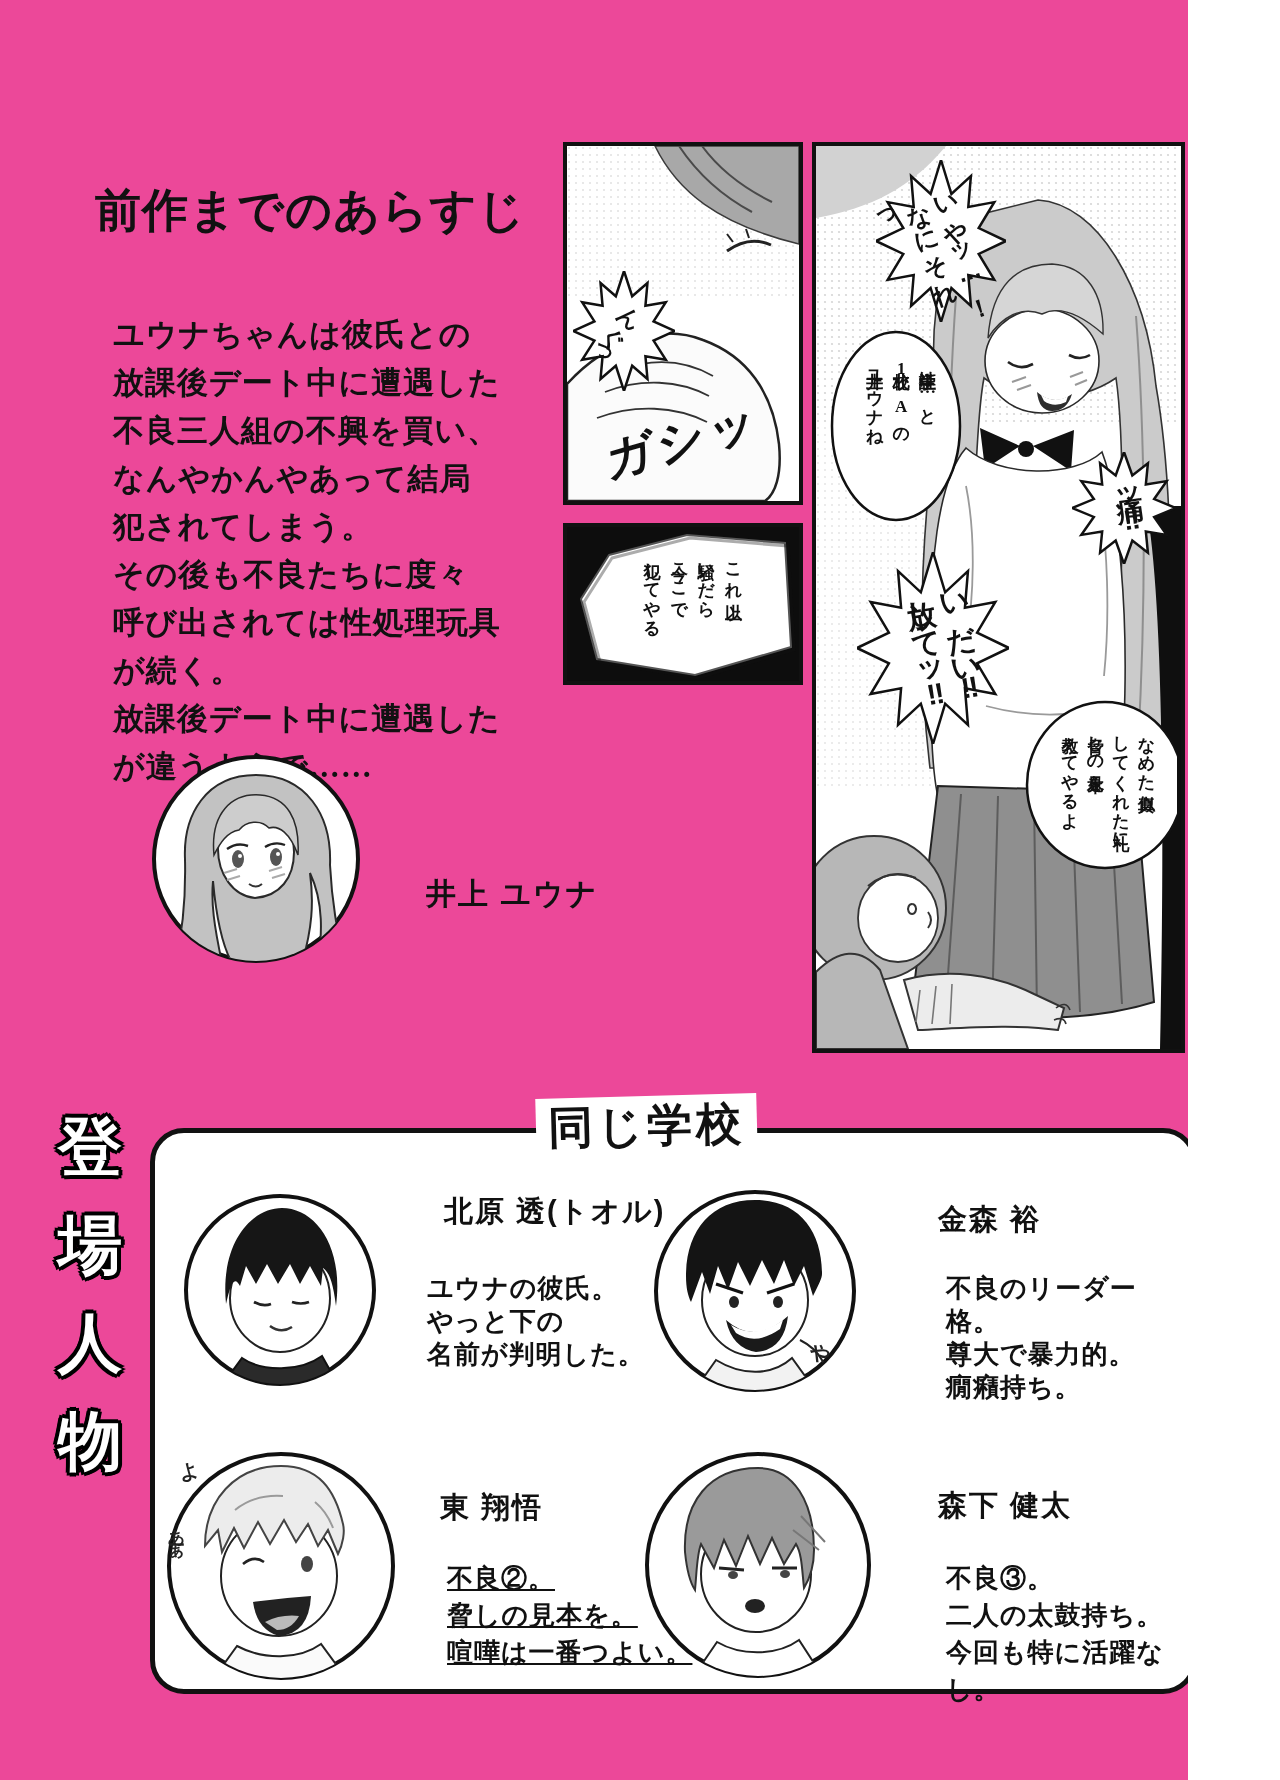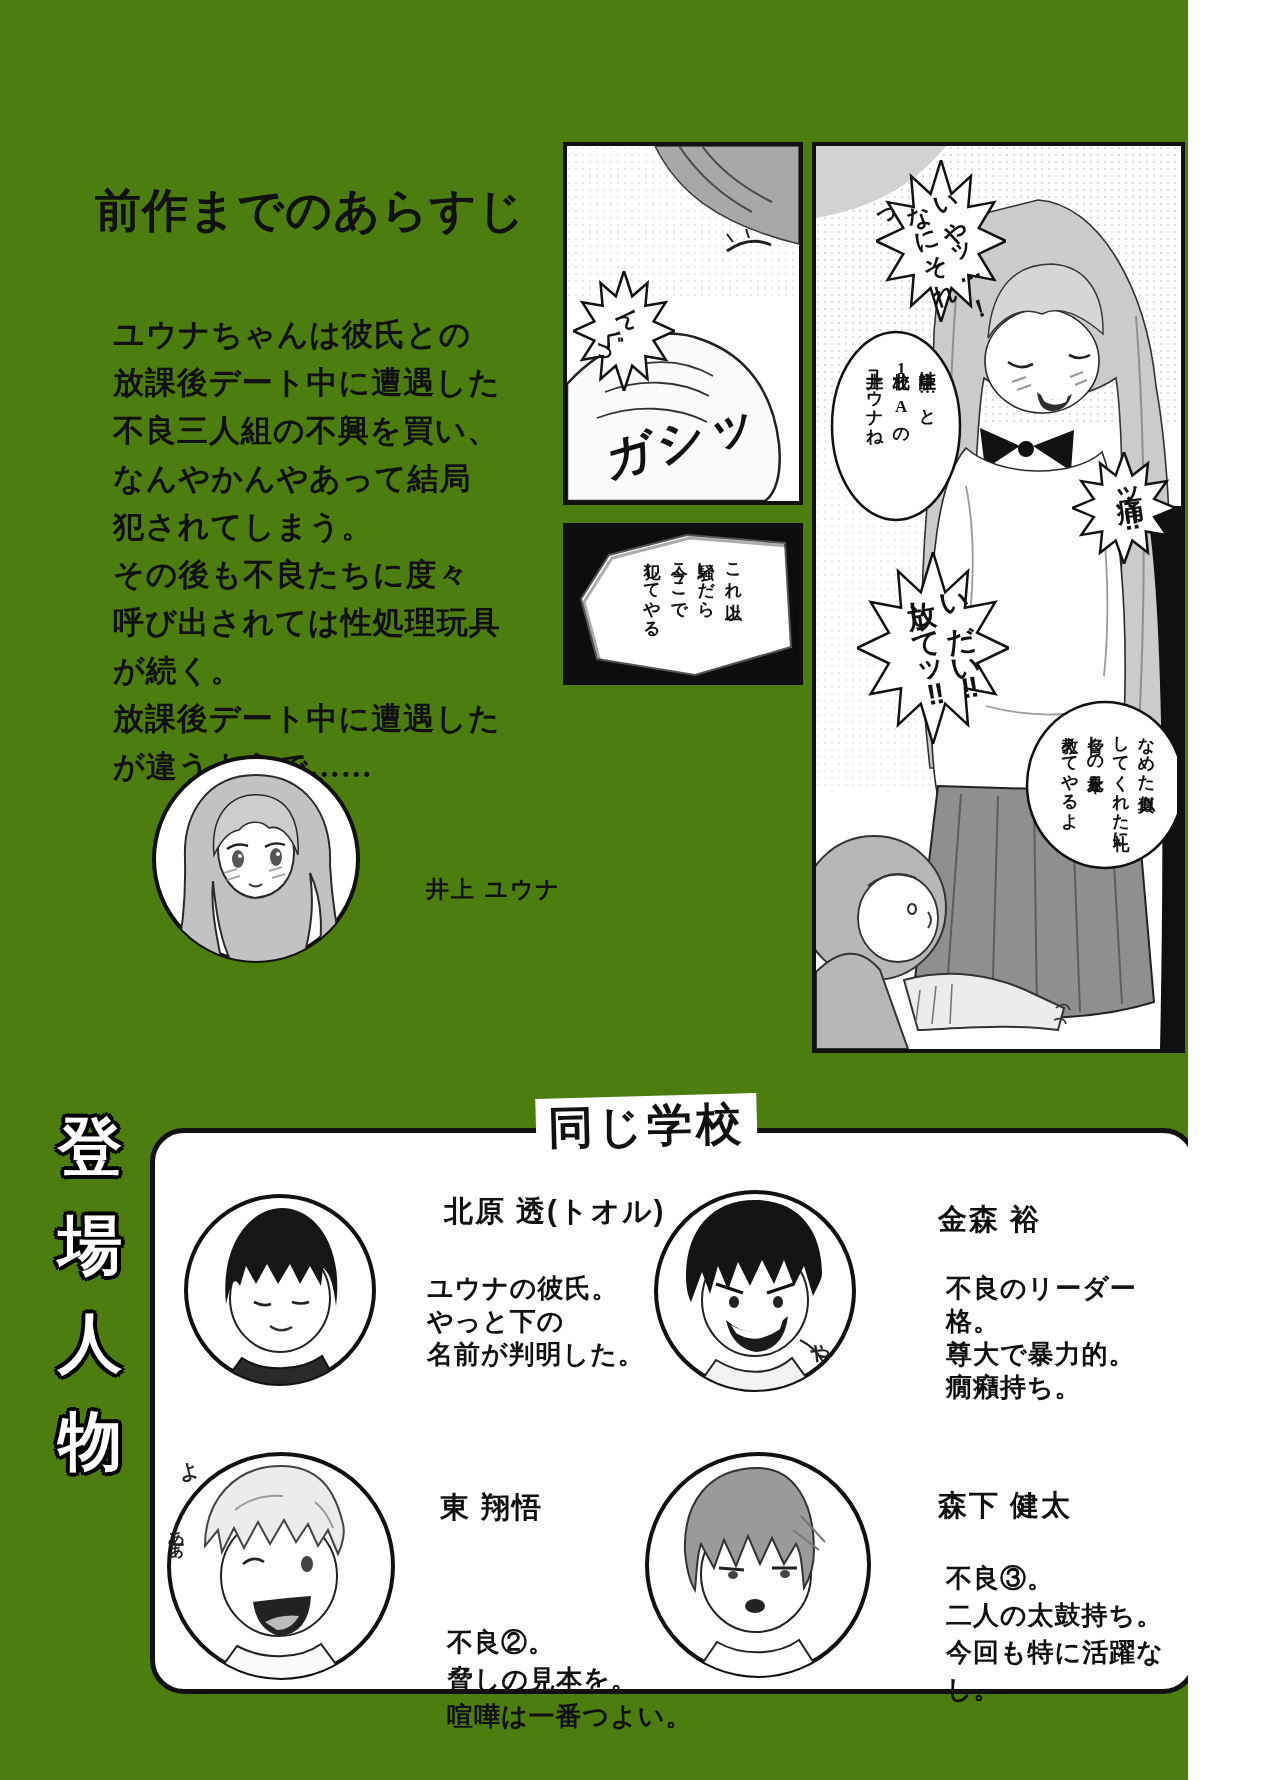--- a/index.html
+++ b/index.html
@@ -1,42 +1,42 @@
 <!DOCTYPE html>
 <html><head>
 <meta charset="utf-8">
 <style>
   :root{
     --gothic:"Liberation Sans","DejaVu Sans",sans-serif;
     --mincho:"Liberation Serif","DejaVu Serif",serif;
     --ink:#111;
   }
   html,body{margin:0;padding:0;background:#fff;}
-  .page{position:relative;width:1188px;height:1780px;background:#4d7c0f;overflow:hidden;
+  .page{position:relative;width:1188px;height:1780px;background:#ec4899;overflow:hidden;
         font-family:var(--gothic);color:var(--ink);}
   .abs{position:absolute;}
   
   .title{font-family:var(--gothic);font-weight:900;font-size:46px;letter-spacing:1px;margin:0;}
   .synopsis{font-family:var(--mincho);font-weight:bold;font-size:31px;line-height:48px;letter-spacing:1px;margin-top:24px;}
   
   .panel{position:absolute;border:4px solid #111;box-sizing:border-box;background:#fff;overflow:hidden;}
   .panel svg.art{position:absolute;left:0;top:0;width:100%;height:100%;}
   .panelB{background:#0d0d0d;}
   
   .bubble{position:absolute;}
   .bubble svg.shape{position:absolute;left:0;top:0;width:100%;height:100%;}
   .vtext{writing-mode:vertical-rl;text-orientation:upright;white-space:pre-line;
          font-family:var(--mincho);font-weight:bold;color:#111;}
   .handtext{writing-mode:vertical-rl;text-orientation:upright;white-space:pre-line;
          font-family:var(--gothic);font-weight:900;color:#111;}
   
   .portrait{position:absolute;}
   .char-name{position:absolute;font-family:var(--gothic);font-weight:800;font-size:29px;letter-spacing:2px;}
   .char-desc{position:absolute;font-family:var(--mincho);font-weight:bold;font-size:26px;letter-spacing:1px;}
-  .heroine-name{font-size:23px;}
+  .heroine-name{font-size:30px;}
   .heroine-desc{font-size:27px;line-height:36px;}
   .cast-box{position:absolute;border:5px solid #111;border-radius:34px;box-sizing:border-box;background:#fff;}
   .box-title{position:absolute;background:#fff;font-family:var(--gothic);font-weight:900;font-size:45px;
              letter-spacing:4px;padding:0 12px;transform:rotate(-1.5deg);}
   .side-ch{position:absolute;left:50px;width:80px;text-align:center;font-family:var(--gothic);
            font-weight:900;font-size:64px;color:#fff;
            text-shadow:-3px -3px 0 #000,3px -3px 0 #000,-3px 3px 0 #000,3px 3px 0 #000,
                        -4px 0 0 #000,4px 0 0 #000,0 -4px 0 #000,0 4px 0 #000;}
   .mini-sfx{position:absolute;font-family:var(--gothic);font-weight:700;color:#222;}
   .sfx-big{position:absolute;font-family:var(--gothic);font-weight:900;color:#111;}
@@ -296,21 +296,21 @@
         <ellipse cx="142" cy="114" rx="6" ry="8" fill="#444"></ellipse>
         <path d="M88,152 Q116,148 146,146 Q144,184 114,186 Q92,180 88,152 Z" fill="#222"></path>
         <path d="M100,172 Q116,164 134,166 Q126,180 112,180 Z" fill="#bbb"></path>
         <path d="M46,232 L72,196 C98,210 134,210 156,194 L184,232 Z" fill="#fafafa" stroke="#222" stroke-width="2"></path>
       </g>
     </svg>
     <span class="mini-sfx" style="left:14px;top:8px;font-size:20px;transform:rotate(-12deg);">よ</span>
     <span class="mini-sfx vtext" style="left:0px;top:66px;font-size:17px;">あーぁ</span>
   </div>
   <div class="char-name" style="left:440px;top:1488px;">東 翔悟</div>
-  <div class="char-desc" style="left:447px;top:1624px;line-height:37px;">
+  <div class="char-desc" style="left:447px;top:1560px;line-height:37px;text-decoration:underline;">
     <div>不良②。</div>
     <div>脅しの見本を。</div>
     <div>喧嘩は一番つよい。</div>
   </div>
 
   <div class="portrait" style="left:643px;top:1450px;width:230px;height:230px;">
     <svg width="230" height="230" viewBox="0 0 230 230">
       <defs>
           <clipPath id="cpM">
             <circle cx="115" cy="115" r="111"></circle>

